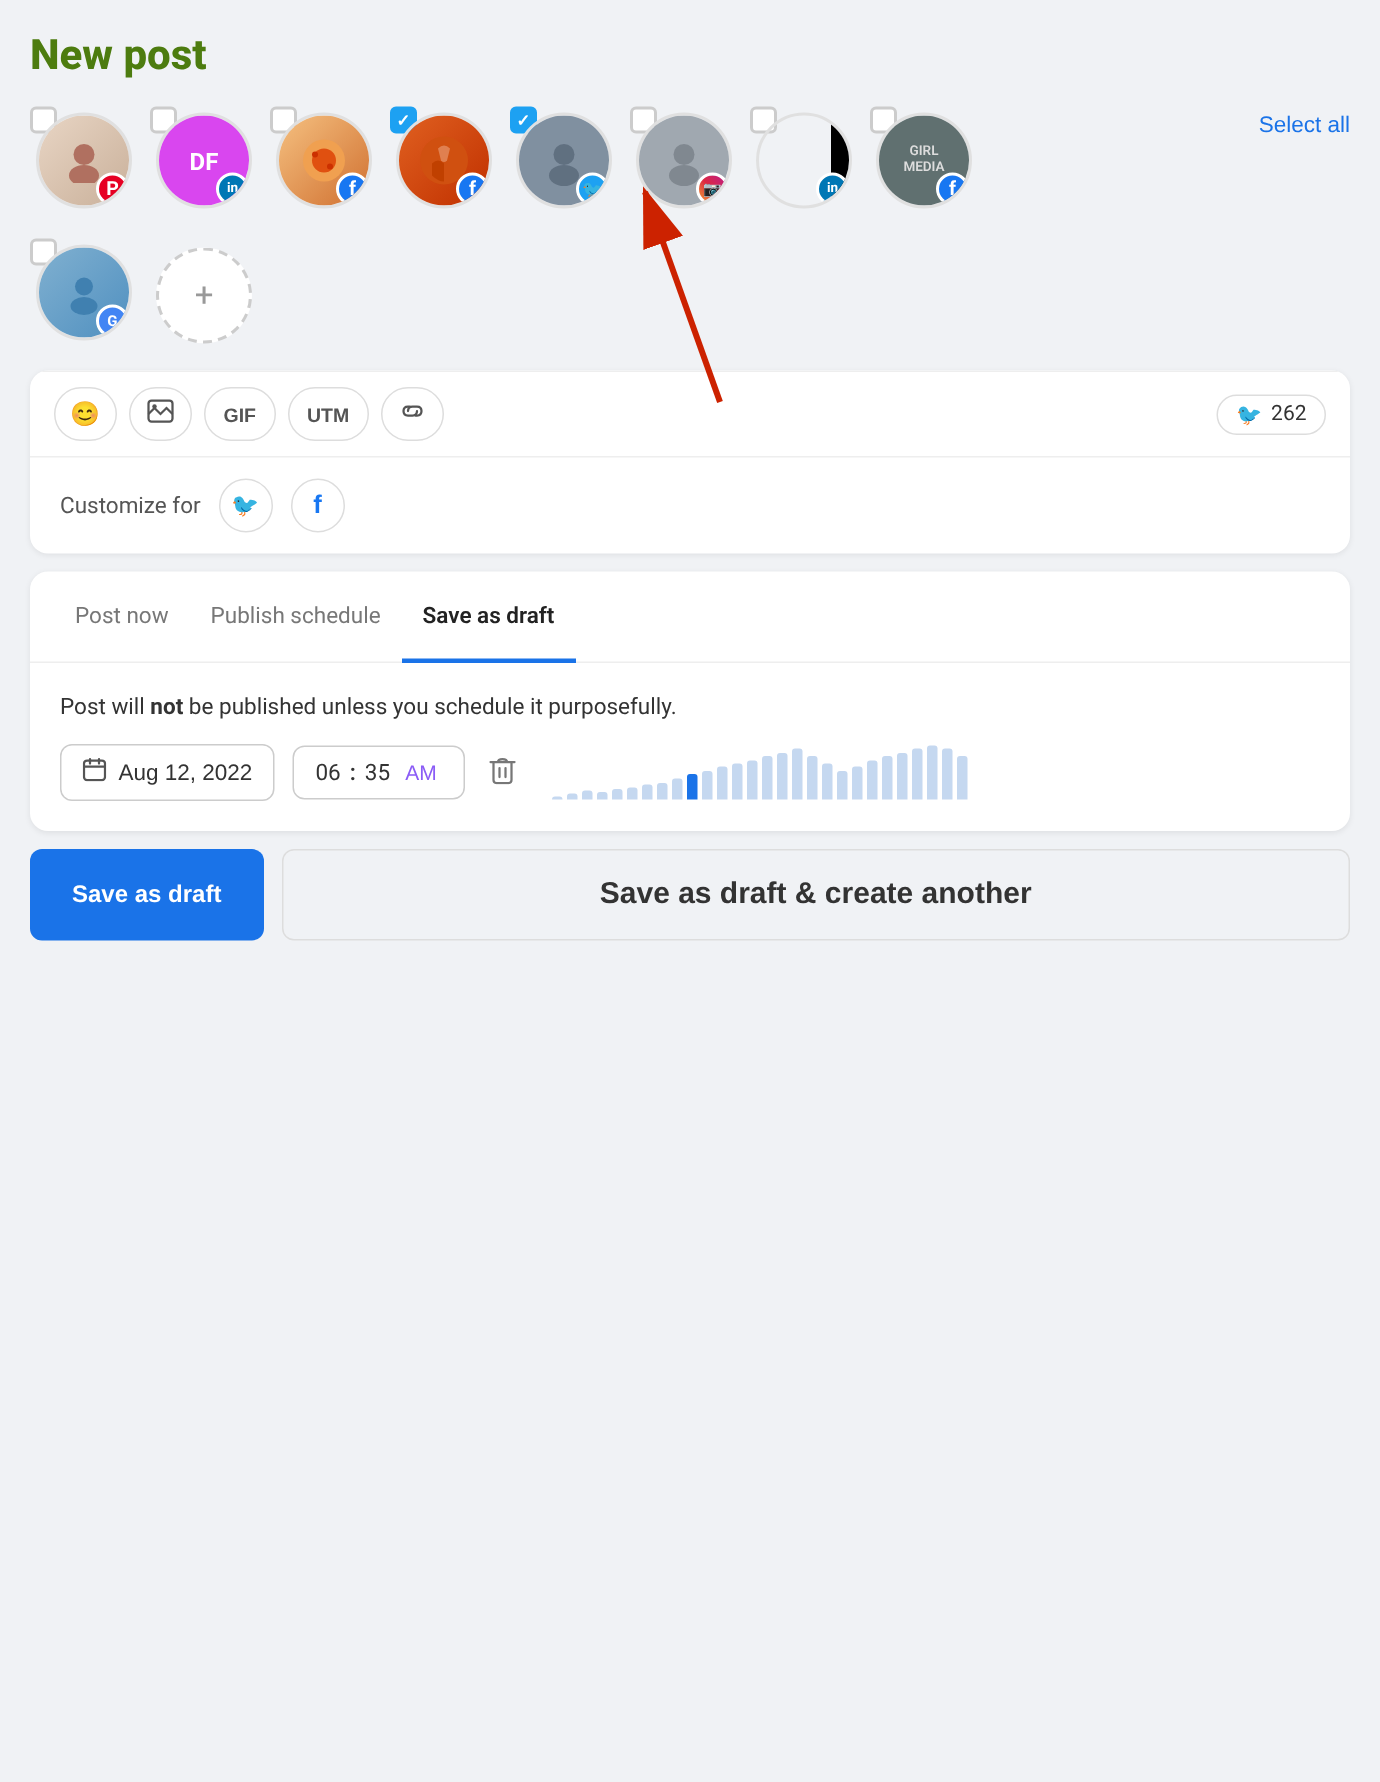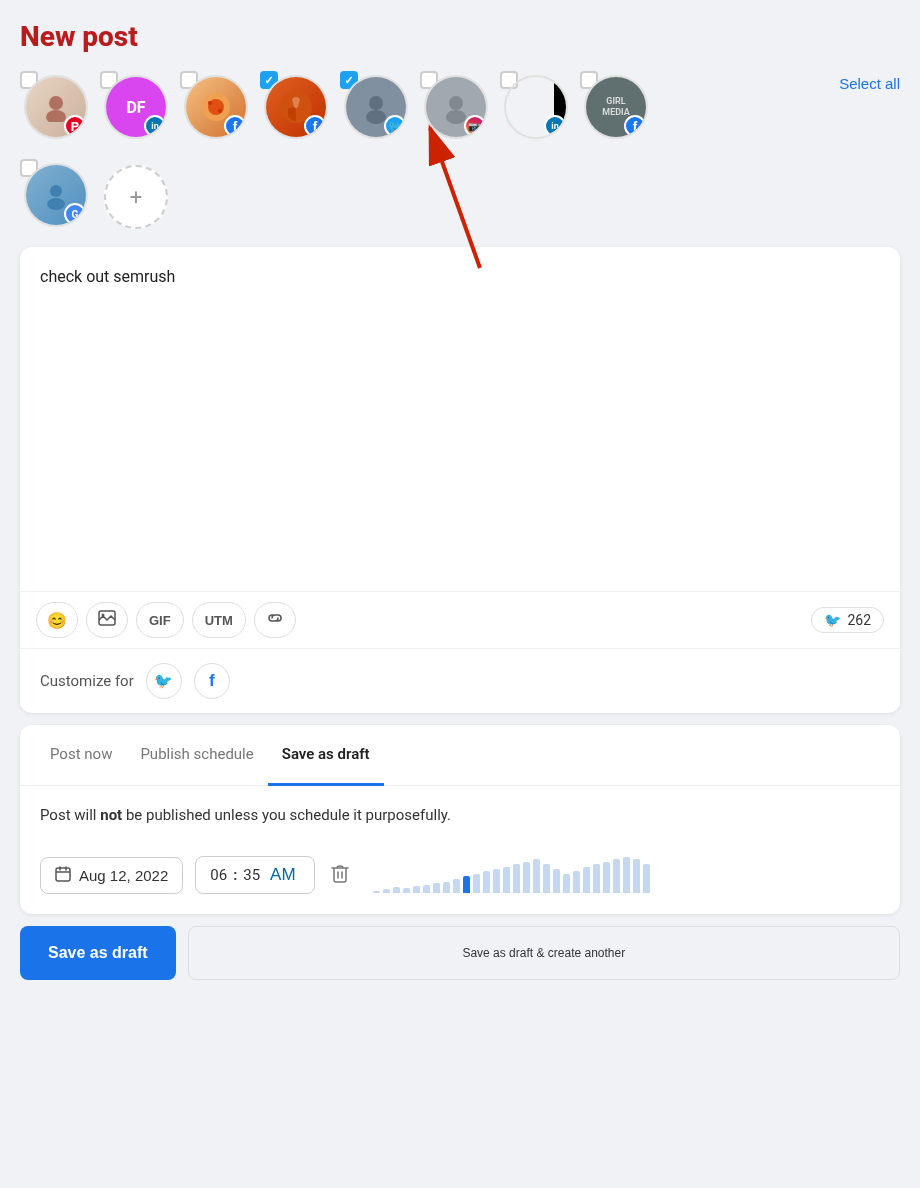--- a/index.html
+++ b/index.html
@@ -7,21 +7,21 @@
       font-family: -apple-system, BlinkMacSystemFont, 'Segoe UI', Roboto, sans-serif;
       background: #f0f2f5;
       width: 920px;
       min-height: 1188px;
       padding: 20px;
       position: relative;
     }
     .page-title {
       font-size: 28px;
       font-weight: 800;
-      color: #b91c1c;
+      color: #4d7c0f;
       margin-bottom: 18px;
     }
     
     .accounts-row {
       display: flex;
       align-items: center;
       flex-wrap: wrap;
       gap: 8px;
       margin-bottom: 16px;
       position: relative;
@@ -225,21 +225,21 @@
       color: #222;
       font-weight: 600;
       border-bottom-color: #1a73e8;
     }
     .tab-content {
       padding: 20px;
     }
     .draft-notice {
       font-size: 15px;
       color: #333;
-      margin-bottom: 32px;
+      margin-bottom: 16px;
     }
     .draft-notice strong { font-weight: 700; }
     .date-time-row {
       display: flex;
       align-items: center;
       gap: 12px;
     }
     .date-btn {
       display: flex;
       align-items: center;
@@ -261,22 +261,22 @@
       padding: 8px 14px;
       font-size: 15px;
       background: white;
       cursor: pointer;
       color: #333;
     }
     .time-separator { color: #333; font-weight: 600; }
     .ampm-toggle {
       border: none;
       background: none;
-      font-size: 17px;
-      color: #0369a1;
+      font-size: 14px;
+      color: #8b5cf6;
       cursor: pointer;
       padding: 0 4px;
     }
     .delete-btn {
       background: none;
       border: none;
       cursor: pointer;
       font-size: 18px;
       color: #777;
       padding: 4px;
@@ -311,22 +311,22 @@
       font-weight: 600;
       cursor: pointer;
       flex: 0 0 auto;
     }
     .btn-save-another {
       background: #f0f2f5;
       color: #333;
       border: 1.5px solid #ddd;
       border-radius: 8px;
       padding: 18px 28px;
-      font-size: 12px;
-      font-weight: 400;
+      font-size: 20px;
+      font-weight: 700;
       cursor: pointer;
       flex: 1;
     }
     
     .annotation-arrow {
       position: absolute;
       top: 88px;
       left: 390px;
       width: 0;
       height: 0;
@@ -483,21 +483,20 @@
     <defs>
       <marker id="arrowhead" markerWidth="10" markerHeight="7" refX="9" refY="3.5" orient="auto">
         <polygon points="0 0, 10 3.5, 0 7" fill="#cc2200"></polygon>
       </marker>
     </defs>
     <path d="M 100 190 L 50 50" stroke="#cc2200" stroke-width="4" marker-end="url(#arrowhead)"></path>
   </svg>
 </div>
 
 <div class="editor-card">
-  <textarea class="post-textarea" placeholder="What would you like to share?" style="">check out semrush</textarea>
   
   <div class="toolbar-row">
     <button class="toolbar-btn" title="Emoji">
       <span>😊</span>
     </button>
     <button class="toolbar-btn" title="Image">
       <span>
         <svg width="18" height="16" viewBox="0 0 18 16" fill="none">
             <rect x="1" y="1" width="16" height="14" rx="2" stroke="#555" stroke-width="1.5"></rect>
             <path d="M1 10 L5 6 L9 10 L13 6 L17 10" stroke="#555" stroke-width="1.5" fill="none"></path>

